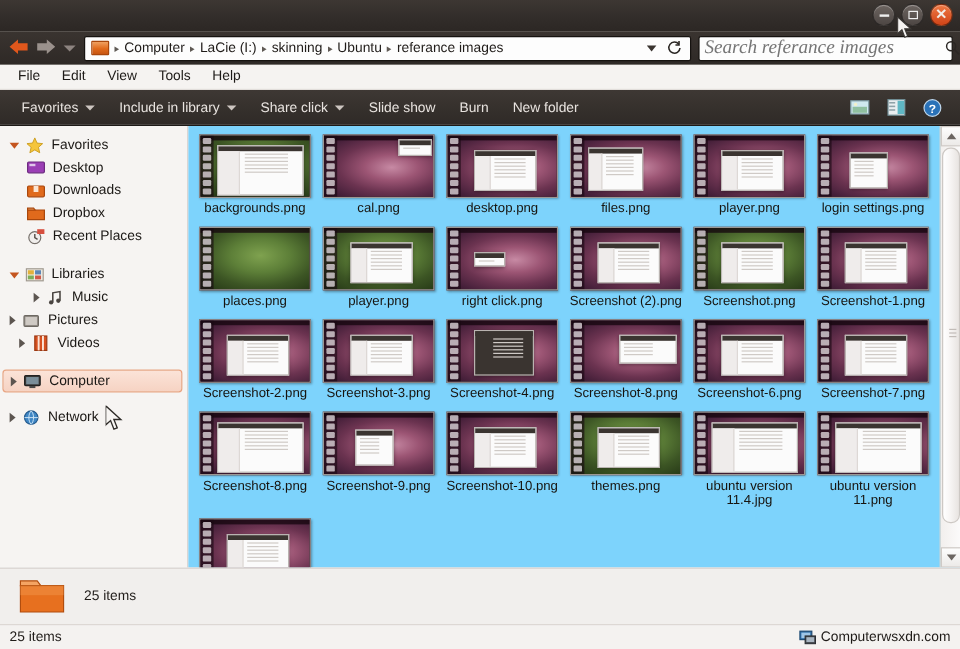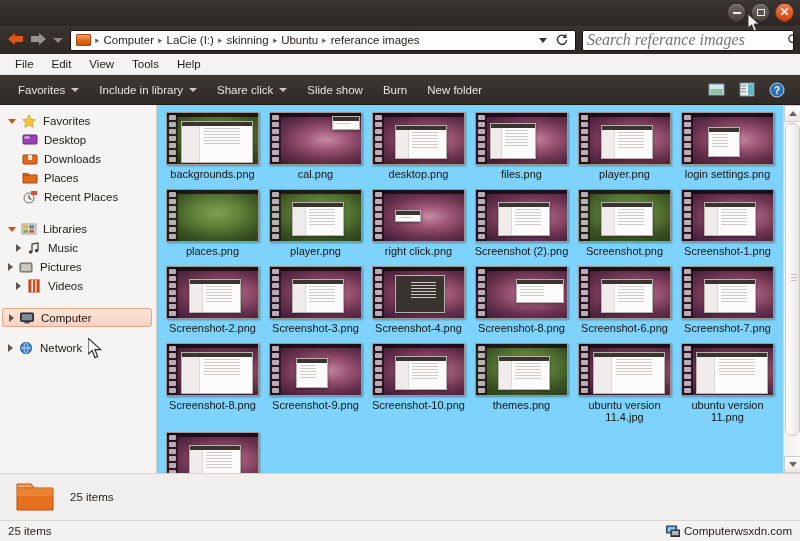--- a/index.html
+++ b/index.html
@@ -374,21 +374,21 @@
             <rect x="1" y="3" width="14" height="9" rx="1" fill="#e06a1c" stroke="#a9470c"></rect>
             <rect x="6" y="3" width="4" height="5" fill="#fbe5d3"></rect>
           </svg>
           <span>Downloads</span>
         </div>
         <div class="nav-row indent">
           <svg class="nav-ico" viewBox="0 0 16 14">
             <path d="M1 4 L1 12 L15 12 L15 4 Z" fill="#e06a1c" stroke="#a9470c"></path>
             <path d="M1 4 L1 2.5 L6 2.5 L7.2 4 Z" fill="#f0a060" stroke="#a9470c"></path>
           </svg>
-          <span>Places</span>
+          <span>Dropbox</span>
         </div>
         <div class="nav-row indent">
           <svg class="nav-ico" viewBox="0 0 16 14">
             <circle cx="7" cy="8" r="5" fill="#f0eeec" stroke="#756f6a"></circle>
             <path d="M7 5 L7 8 L9.3 9.4" stroke="#56504b" stroke-width="1.2" fill="none"></path>
             <rect x="9" y="1" width="6" height="4" fill="#d64f3f"></rect>
           </svg>
           <span>Recent Places</span>
         </div>
       </div>
@@ -400,21 +400,21 @@
           <span class="tri open"></span>
           <svg class="nav-ico" viewBox="0 0 16 14">
             <rect x="1" y="2" width="14" height="10" fill="#f0ece3" stroke="#a09a90"></rect>
             <rect x="2.2" y="3.2" width="5" height="3.5" fill="#e2b23c"></rect>
             <rect x="8.2" y="3.2" width="5" height="3.5" fill="#5e87b5"></rect>
             <rect x="2.2" y="7.6" width="5" height="3.2" fill="#7fae58"></rect>
             <rect x="8.2" y="7.6" width="5" height="3.2" fill="#cf5a4a"></rect>
           </svg>
           <span>Libraries</span>
         </div>
-        <div class="nav-row indent" style="padding-left:16px">
+        <div class="nav-row indent" style="padding-left:28px">
           <span class="tri"></span>
           <svg class="nav-ico" viewBox="0 0 16 14">
             <path d="M6 11 L6 3 L12 2 L12 9.6" stroke="#4a4541" stroke-width="1.3" fill="none"></path>
             <circle cx="4.6" cy="11" r="1.8" fill="#4a4541"></circle>
             <circle cx="10.6" cy="9.6" r="1.8" fill="#4a4541"></circle>
           </svg>
           <span>Music</span>
         </div>
         <div class="nav-row indent" style="padding-left:8px">
           <span class="tri"></span>

